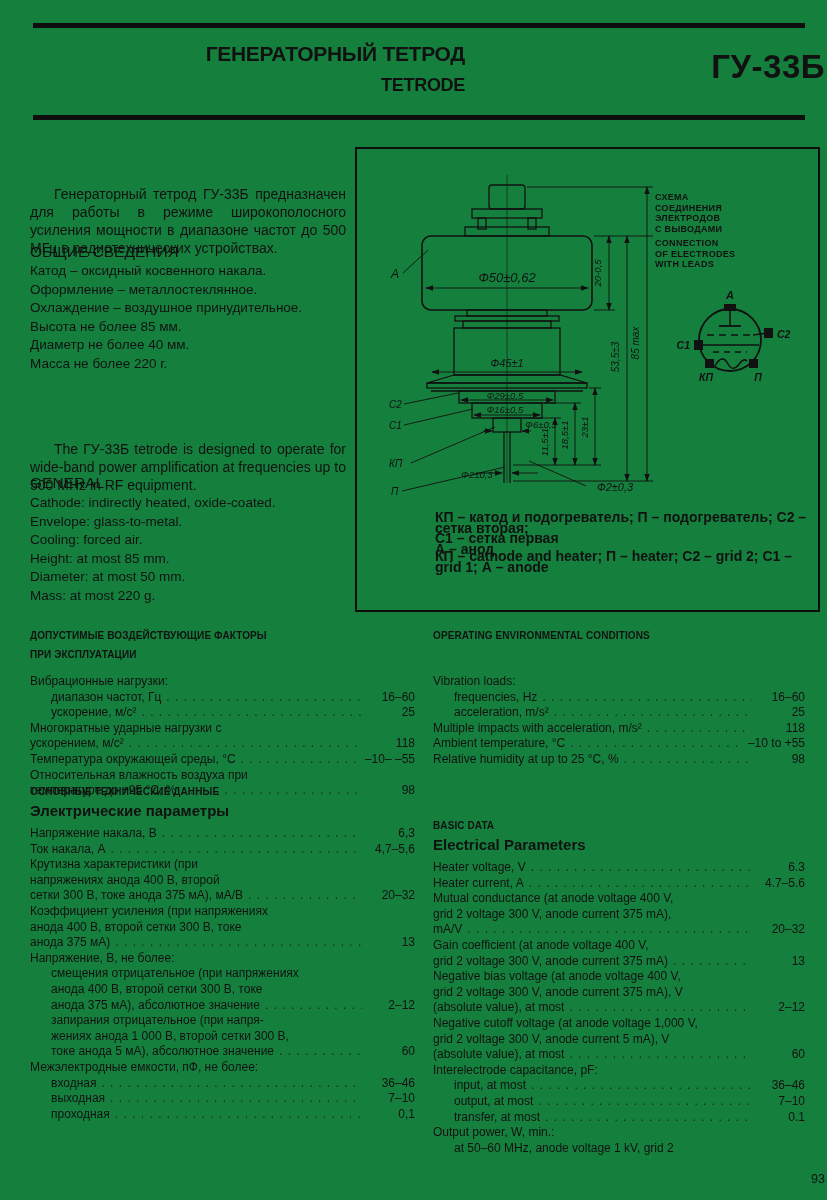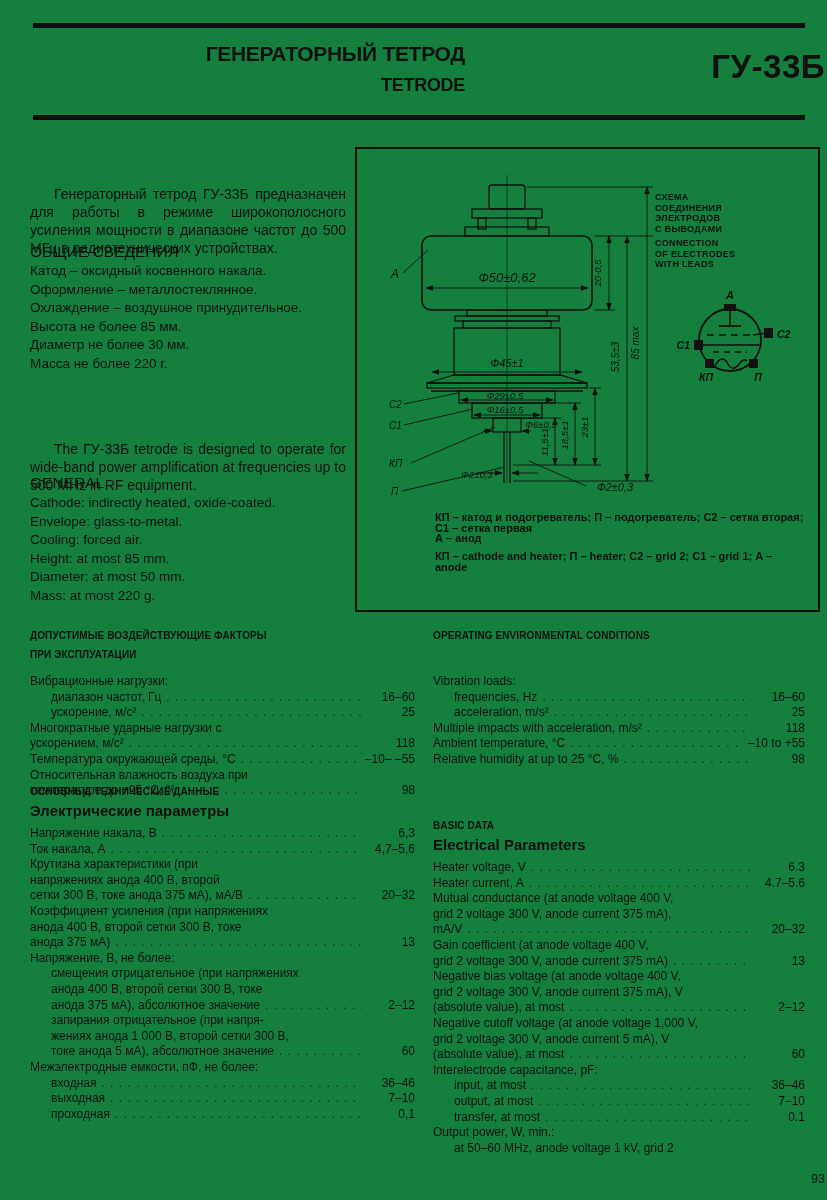--- a/index.html
+++ b/index.html
@@ -25,21 +25,21 @@
   .glist-ru{top:262px;}
   .glist-en{top:494px;}
 
   .dbox{position:absolute;left:355px;top:147px;width:465px;height:465px;border:2px solid #0e0e0e;box-sizing:border-box;}
   .diagram-svg{position:absolute;left:355px;top:147px;width:465px;height:465px;}
   .diagram-svg text{fill:#111;font-family:"Liberation Sans","DejaVu Sans",sans-serif;font-style:italic;}
   .schem-title{position:absolute;left:655px;width:146px;text-align:left;
                font-size:9px;font-weight:bold;line-height:10.5px;letter-spacing:0.3px;}
   .schem-title-ru{top:192px;}
   .schem-title-en{top:238px;}
-  .legend{position:absolute;left:435px;top:512px;width:372px;font-size:11px;font-weight:bold;line-height:10.5px;}
+  .legend{position:absolute;left:435px;top:512px;width:372px;font-size:14px;font-weight:bold;line-height:10.5px;}
   .legend-en{top:551px;}
 
   .psec{position:absolute;}
   .sec-env-ru{left:30px;top:626px;width:385px;}
   .sec-env-en{left:433px;top:626px;width:372px;}
   .sec-basic-ru{left:30px;top:782px;width:385px;}
   .sec-basic-en{left:433px;top:816px;width:372px;}
   .psec h2{margin:0;font-size:10px;font-weight:bold;line-height:19px;letter-spacing:0.1px;}
   .psec .sub{font-size:15px;font-weight:bold;line-height:19px;}
   .rows{position:absolute;left:0;right:0;top:48px;font-size:12px;}
@@ -71,21 +71,21 @@
 
   <div class="para para-ru">Генераторный тетрод ГУ-33Б предназначен для работы в режиме широкополосного усиления мощности в диапазоне частот до 500 МГц в радиотехнических устройствах.</div>
 
   <div class="h-general h-obshchie">ОБЩИЕ СВЕДЕНИЯ</div>
   <div class="glist glist-ru">
 
   <div class="gline">Катод – оксидный косвенного накала.</div>
       <div class="gline">Оформление – металлостеклянное.</div>
       <div class="gline">Охлаждение – воздушное принудительное.</div>
       <div class="gline">Высота не более 85 мм.</div>
-      <div class="gline">Диаметр не более 30 мм.</div>
+      <div class="gline">Диаметр не более 40 мм.</div>
       <div class="gline">Масса не более 220 г.</div>
     </div>
 
   <div class="para para-en">The ГУ-33Б tetrode is designed to operate for wide-band power amplification at frequencies up to 500 MHz in RF equipment.</div>
 
   <div class="h-general h-gen-en">GENERAL</div>
   <div class="glist glist-en">
 
   <div class="gline">Cathode: indirectly heated, oxide-coated.</div>
       <div class="gline">Envelope: glass-to-metal.</div>

